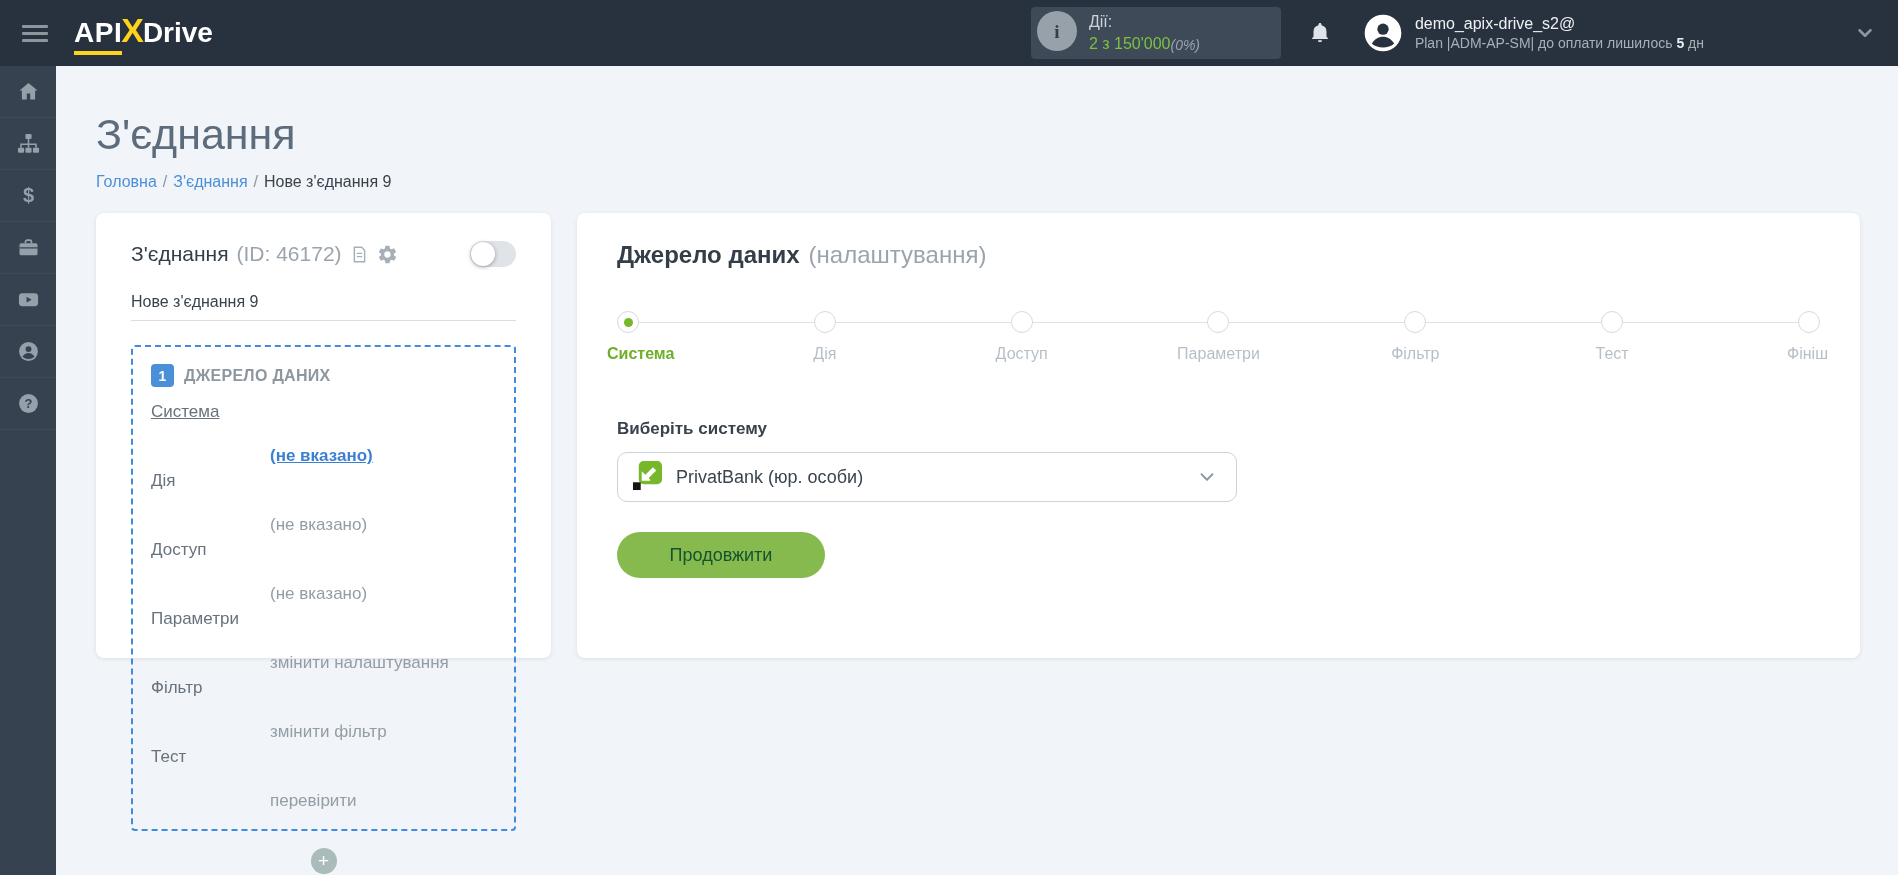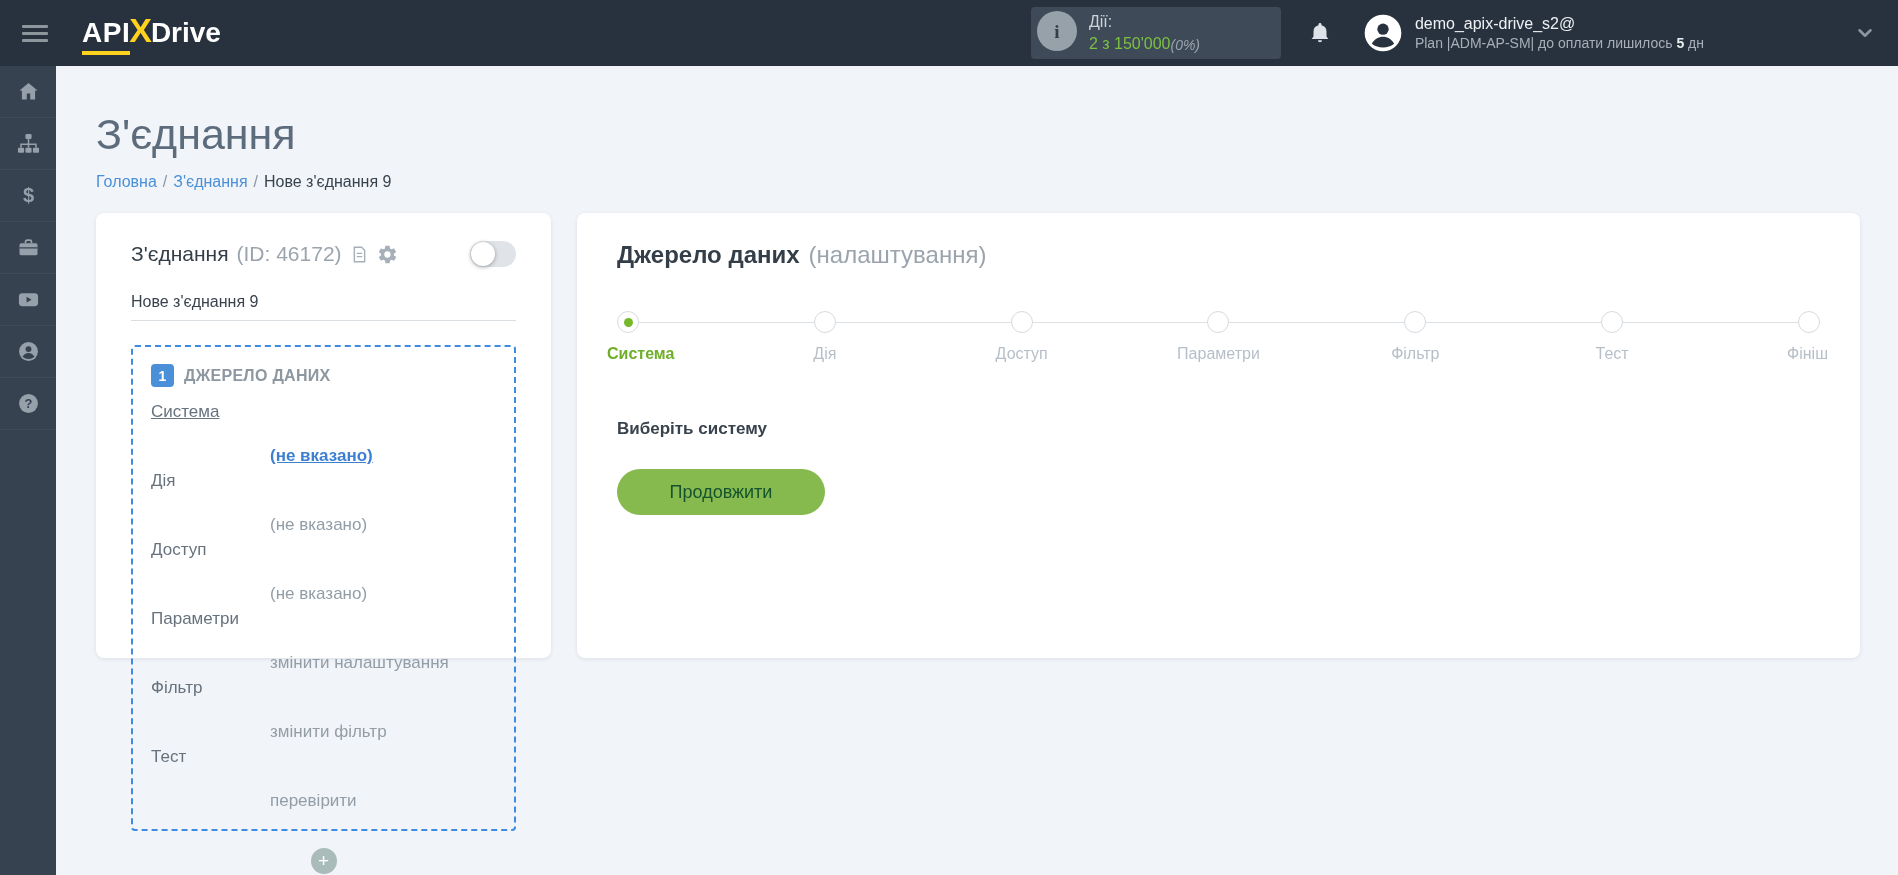--- a/index.html
+++ b/index.html
@@ -3,21 +3,21 @@
 <meta charset="utf-8">
 <style>
   * { margin:0; padding:0; box-sizing:border-box; }
   html,body { width:1898px; height:875px; overflow:hidden; font-family:"Liberation Sans","DejaVu Sans",sans-serif; background:#f1f4f8; }
 
   
   .topbar { position:relative; display:flex; align-items:center; height:66px; background:#28323e; padding:0 22px; color:#e8ecef; }
   .burger { width:26px; display:flex; flex-direction:column; gap:4px; cursor:pointer; margin-right:26px; }
   .burger span { display:block; height:3px; border-radius:1px; background:#8d959d; }
   .logo { display:flex; align-items:baseline; cursor:pointer; user-select:none; }
-  .logo .l-api { color:#fff; font-weight:bold; font-size:28px; letter-spacing:.5px; border-bottom:4px solid #ffd21e; padding-bottom:2px;margin-left:8px; }
+  .logo .l-api { color:#fff; font-weight:bold; font-size:28px; letter-spacing:.5px; border-bottom:4px solid #ffd21e; padding-bottom:2px; }
   .logo .l-x { color:#ffd21e; font-weight:bold; font-size:34px; margin:0 -1px; }
   .logo .l-drive { color:#fff; font-weight:bold; font-size:28px; }
   .stats-box { margin-left:auto; display:flex; align-items:center; gap:12px; background:#3e4a57; border-radius:4px; height:52px; padding:6px 16px 6px 6px; min-width:250px; }
   .stats-text { display:flex; flex-direction:column; line-height:1.35; }
   .stats-label { color:#ccd3d9; font-size:16px; }
   .stats-line { display:flex; align-items:flex-end; }
   .stats-value { color:#7cc142; font-size:16px; }
   .stats-percent { color:#9aa4ad; font-size:14px; font-style:italic; }
   .bell { margin-left:26px; cursor:pointer; color:#dde3e8; display:flex; }
   .avatar { margin-left:30px; cursor:pointer; display:flex; }
@@ -282,17 +282,30 @@
                 <span class="step-dot"></span>
                 <span class="step-label">Тест</span>
               </div>
               <div class="step">
                 <span class="step-dot"></span>
                 <span class="step-label">Фініш</span>
               </div>
             </div>
         </div>
         <div class="select-label">Виберіть систему</div>
+        <div class="system-select">
+          <span><svg viewBox="0 0 32 32" width="31" height="31">
+                <rect x="7" y="1" width="24" height="24" rx="5" fill="#76b82a"></rect>
+                <polygon points="10,21.5 10,11.5 13.8,15.3 21.6,7.5 25,10.9 17.2,18.7 18.8,20.3 18.8,21.5" fill="#fff"></polygon>
+                <rect x="1" y="23" width="8" height="8" fill="#151515"></rect>
+              </svg></span>
+          <span class="sel-text">PrivatBank (юр. особи)</span>
+          <span class="sel-chevron">
+              <svg viewBox="0 0 24 24" width="22" height="22">
+                <path fill="none" stroke="currentColor" stroke-width="2" stroke-linecap="round" stroke-linejoin="round" d="m6 9 6 6 6-6"></path>
+              </svg>
+            </span>
+        </div>
         <button class="btn-continue">Продовжити</button>
       </div>
     </div>
   </div>
 </div>
 
 </body></html>

